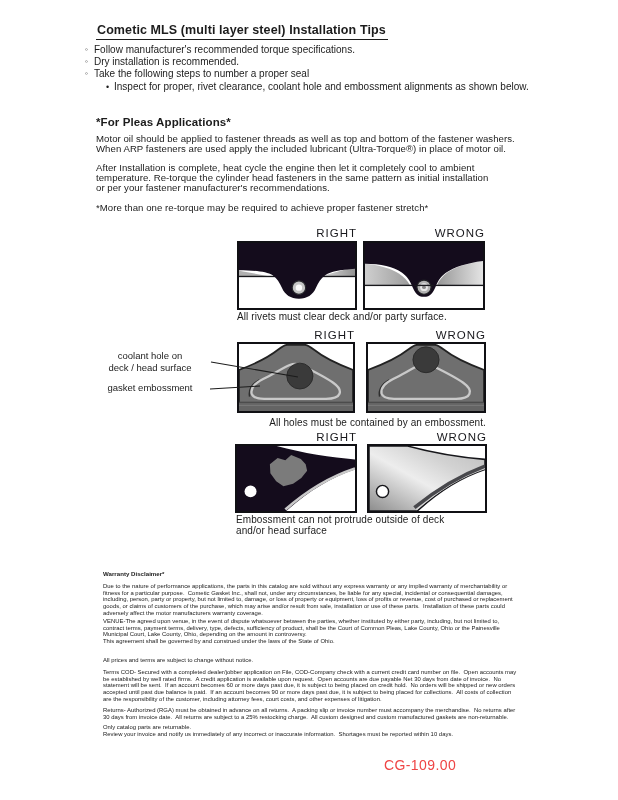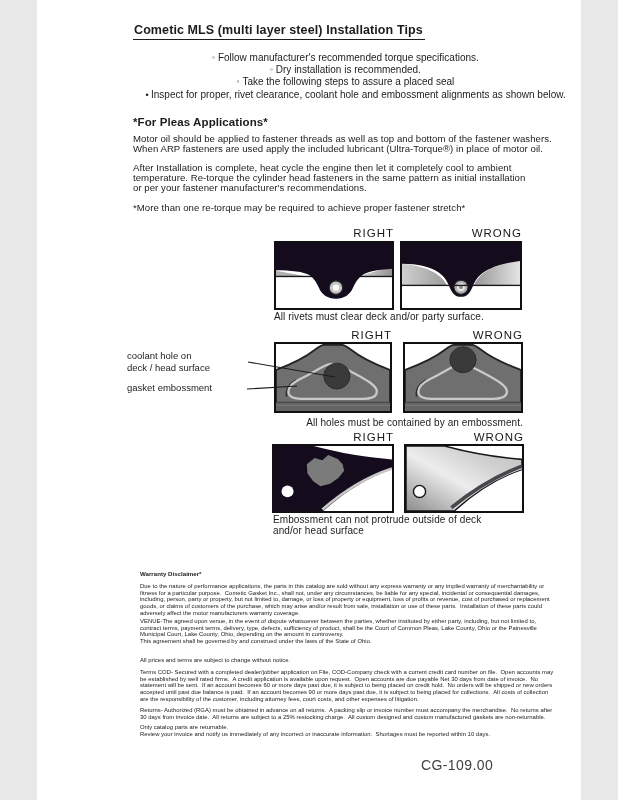--- a/index.html
+++ b/index.html
@@ -1,58 +1,58 @@
 <!DOCTYPE html>
 <html><head>
 <meta charset="utf-8">
 <style>
   html,body{margin:0;padding:0;background:#e8e8e8;}
   .page{
-    position:relative;width:544px;height:800px;background:#ffffff;
+    position:relative;width:618px;height:800px;background:#ffffff;
     font-family:"Liberation Sans",sans-serif;color:#1c1c1c;overflow:hidden;
     margin:0 auto;
   }
   .abs{position:absolute;}
   .pre{white-space:pre-line;}
   .mono-pre{white-space:pre;}
 
   .title{
     left:96px;top:23px;font-size:12.5px;font-weight:bold;
     border-bottom:1.6px solid #1c1c1c;padding:0 2px 2px 1px;letter-spacing:.1px;
   }
-  .tips{left:85px;top:52px;font-size:10px;line-height:12.2px;text-align:center;}
+  .tips{left:85px;top:44px;font-size:10px;line-height:12.2px;}
   .tip-row{white-space:nowrap;}
   .m1{display:inline-block;width:9px;font-size:8px;vertical-align:1px;}
   .sub{padding-left:21px;}
   .m2{display:inline-block;width:8px;font-size:9px;}
 
   .diesel-h{left:96px;top:116px;font-size:11.5px;font-weight:bold;letter-spacing:.1px;}
   .body-p{left:96px;font-size:9.6px;line-height:10.1px;letter-spacing:.05px;}
 
   .figlabel{font-size:11.5px;letter-spacing:1px;color:#18181c;text-align:right;}
   .figbox{border:2px solid #101014;box-sizing:border-box;background:#fff;}
   .figbox svg{display:block;width:100%;height:100%;}
   .caption{font-size:10px;letter-spacing:.1px;}
-  .ptr-label{font-size:9.5px;line-height:11.5px;text-align:left;width:120px;}
+  .ptr-label{font-size:9.5px;line-height:11.5px;text-align:center;width:120px;}
 
   .disc{left:103px;font-size:5.9px;line-height:6.7px;letter-spacing:.02px;color:#202020;}
   .disc-h{font-weight:bold;font-size:6.1px;}
-  .pagenum{left:384px;top:757px;font-size:14px;letter-spacing:.4px;color:#404040;}
+  .pagenum{left:384px;top:757px;font-size:14px;letter-spacing:.4px;color:#ef4444;}
 </style>
 </head>
 <body>
 
 <div class="page">
 
   <div class="abs title">Cometic MLS (multi layer steel) Installation Tips</div>
 
   <div class="abs tips">
     <div class="tip-row"><span class="m1">◦</span><span>Follow manufacturer's recommended torque specifications.</span></div>
     <div class="tip-row"><span class="m1">◦</span><span>Dry installation is recommended.</span></div>
-    <div class="tip-row"><span class="m1">◦</span><span>Take the following steps to assure a placed seal</span></div>
+    <div class="tip-row"><span class="m1">◦</span><span>Take the following steps to number a proper seal</span></div>
     <div class="tip-row sub"><span class="m2">•</span><span>Inspect for proper, rivet clearance, coolant hole and embossment alignments as shown below.</span></div>
   </div>
 
   <div class="abs diesel-h">*For Pleas Applications*</div>
   <div class="abs body-p pre" style="top:134px;">Motor oil should be applied to fastener threads as well as top and bottom of the fastener washers.
 When ARP fasteners are used apply the included lubricant (Ultra-Torque®) in place of motor oil.</div>
   <div class="abs body-p pre" style="top:163px;">After Installation is complete, heat cycle the engine then let it completely cool to ambient
 temperature. Re-torque the cylinder head fasteners in the same pattern as initial installation
 or per your fastener manufacturer's recommendations.</div>
   <div class="abs body-p" style="top:203px;">*More than one re-torque may be required to achieve proper fastener stretch*</div>

